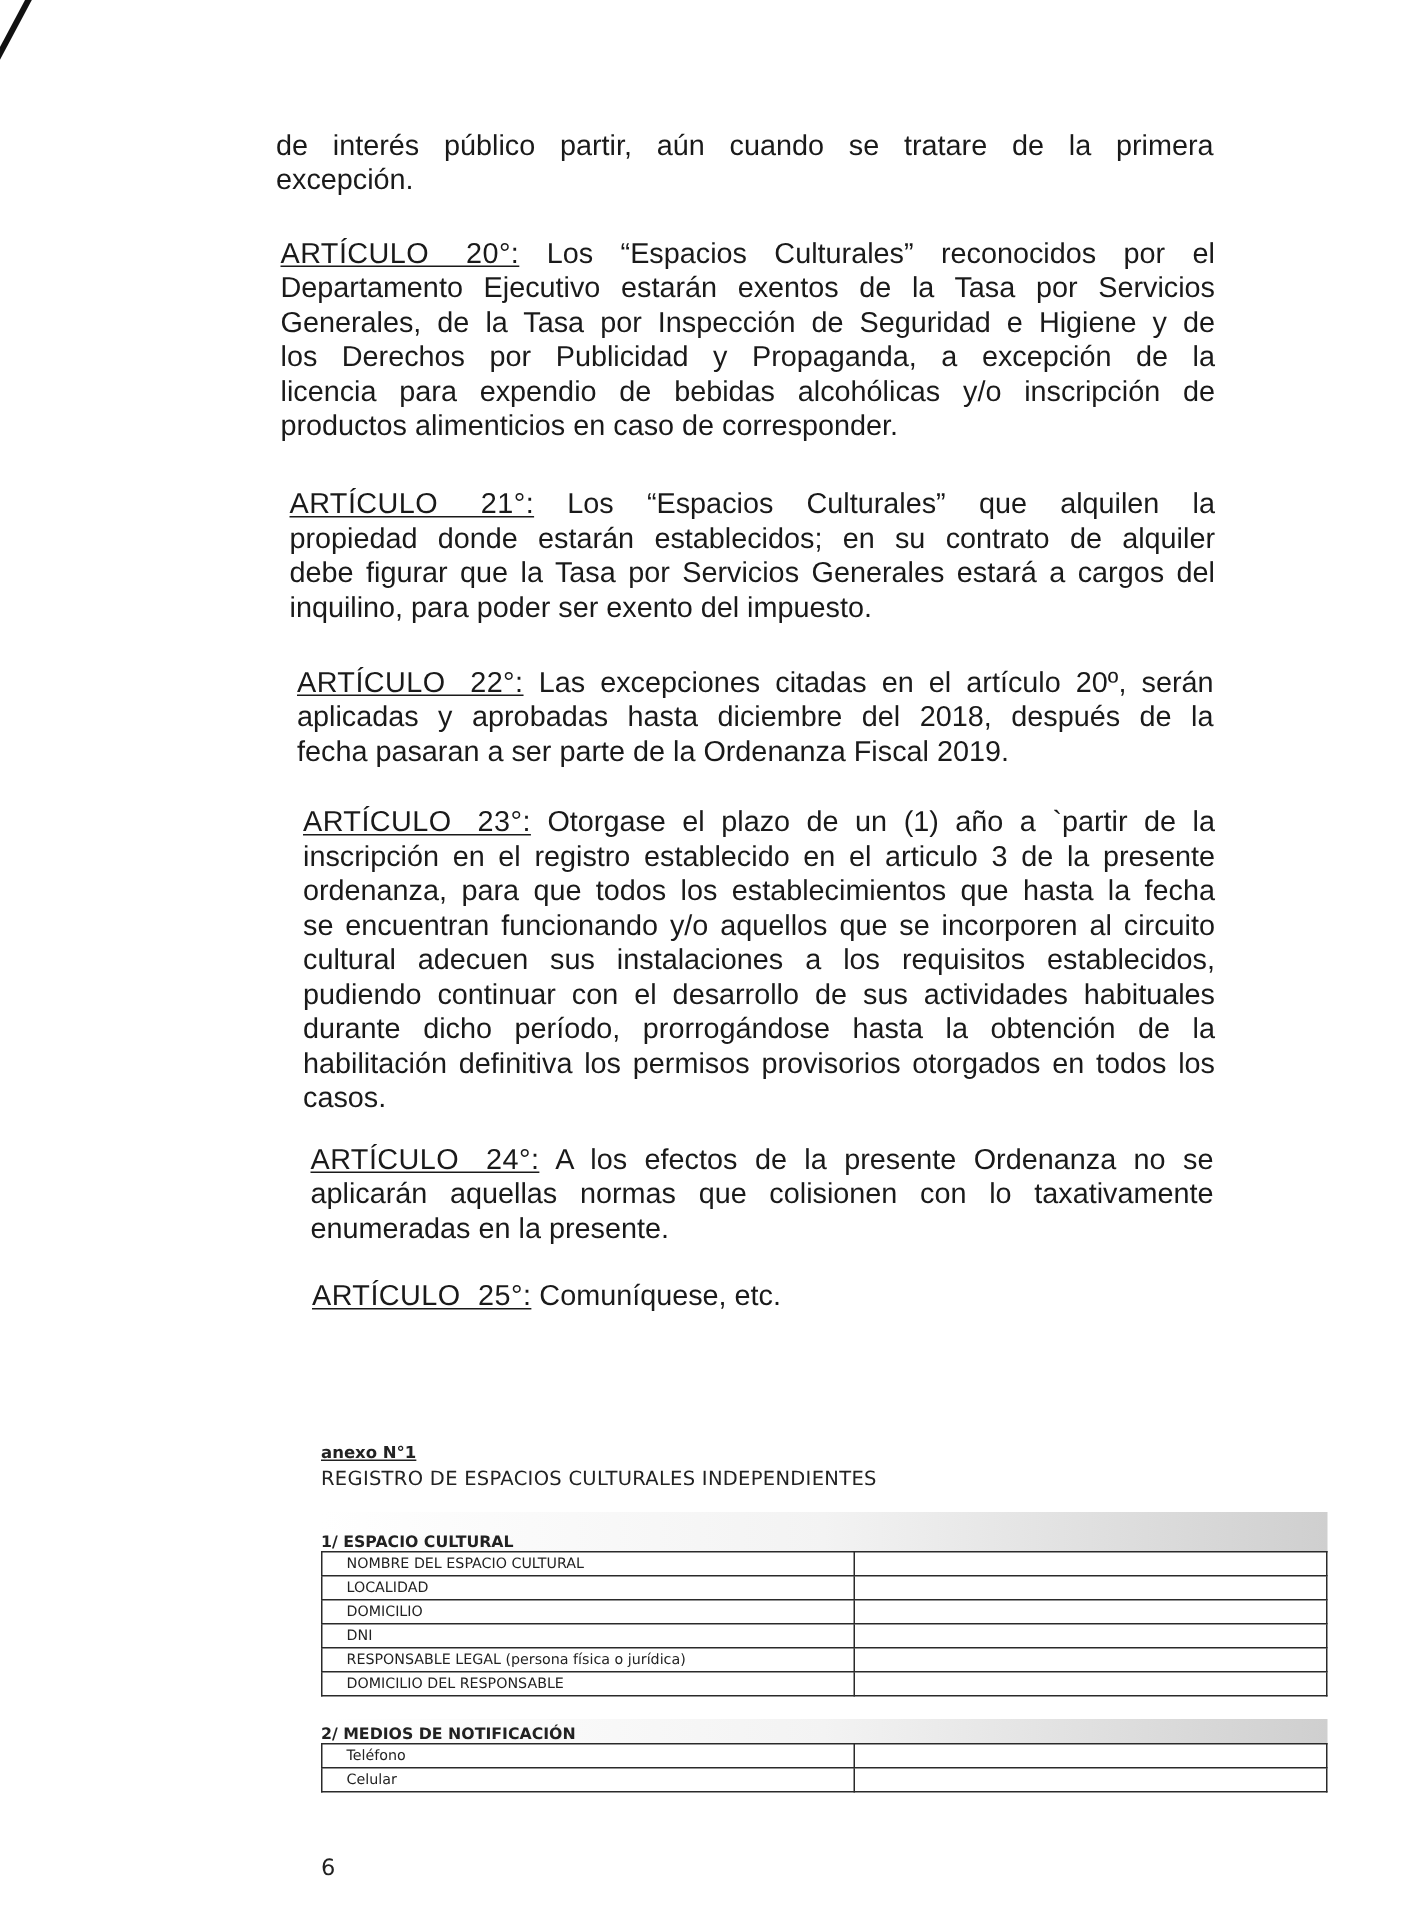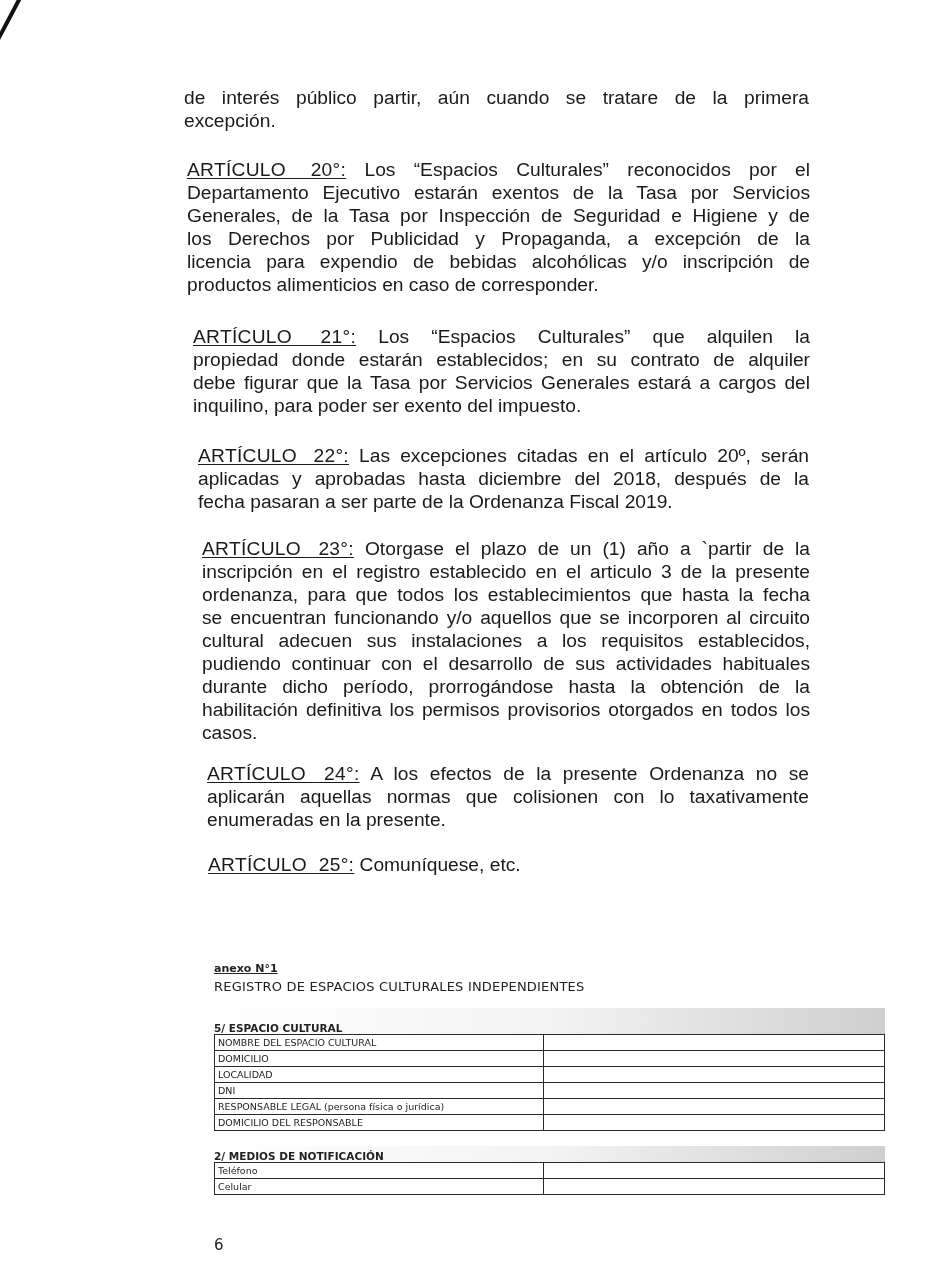--- a/index.html
+++ b/index.html
@@ -70,21 +70,21 @@
       background: transparent;
     }
     table.form {
       border-collapse: collapse;
       width: 671px;
       table-layout: fixed;
     }
     table.form td {
       border: 1.2px solid #2a2a2a;
       height: 15px;
-      padding: 0 3px;
+      padding: 0 16px;
       font-size: 9.5px;
       line-height: 15px;
       white-space: nowrap;
       overflow: hidden;
     }
     table.form td.label-cell { width: 322px; }
     .form-gap { height: 15px; }
 
     .page-number {
       position: absolute; left: 214px; top: 1236px;
@@ -144,34 +144,34 @@
 
 <div class="para" id="p25">
   <span class="line last"><span class="art-head">ARTÍCULO 25°:</span><span> Comuníquese, etc.</span></span>
 </div>
 
 <div class="annex">
   <div class="annex-title">anexo N°1</div>
   <div class="annex-subtitle">REGISTRO DE ESPACIOS CULTURALES INDEPENDIENTES</div>
 
   <div class="section-bar">
-    <span class="section-label">5/ ESPACIO CULTURAL</span>
+    <span class="section-label">1/ ESPACIO CULTURAL</span>
   </div>
   <table class="form">
     <tbody>
         <tr>
       <td class="label-cell">NOMBRE DEL ESPACIO CULTURAL</td>
       <td></td>
     </tr>
     <tr>
+      <td class="label-cell">LOCALIDAD</td>
+      <td></td>
+    </tr>
+    <tr>
       <td class="label-cell">DOMICILIO</td>
-      <td></td>
-    </tr>
-    <tr>
-      <td class="label-cell">LOCALIDAD</td>
       <td></td>
     </tr>
     <tr>
       <td class="label-cell">DNI</td>
       <td></td>
     </tr>
     <tr>
       <td class="label-cell">RESPONSABLE LEGAL (persona física o jurídica)</td>
       <td></td>
     </tr>

